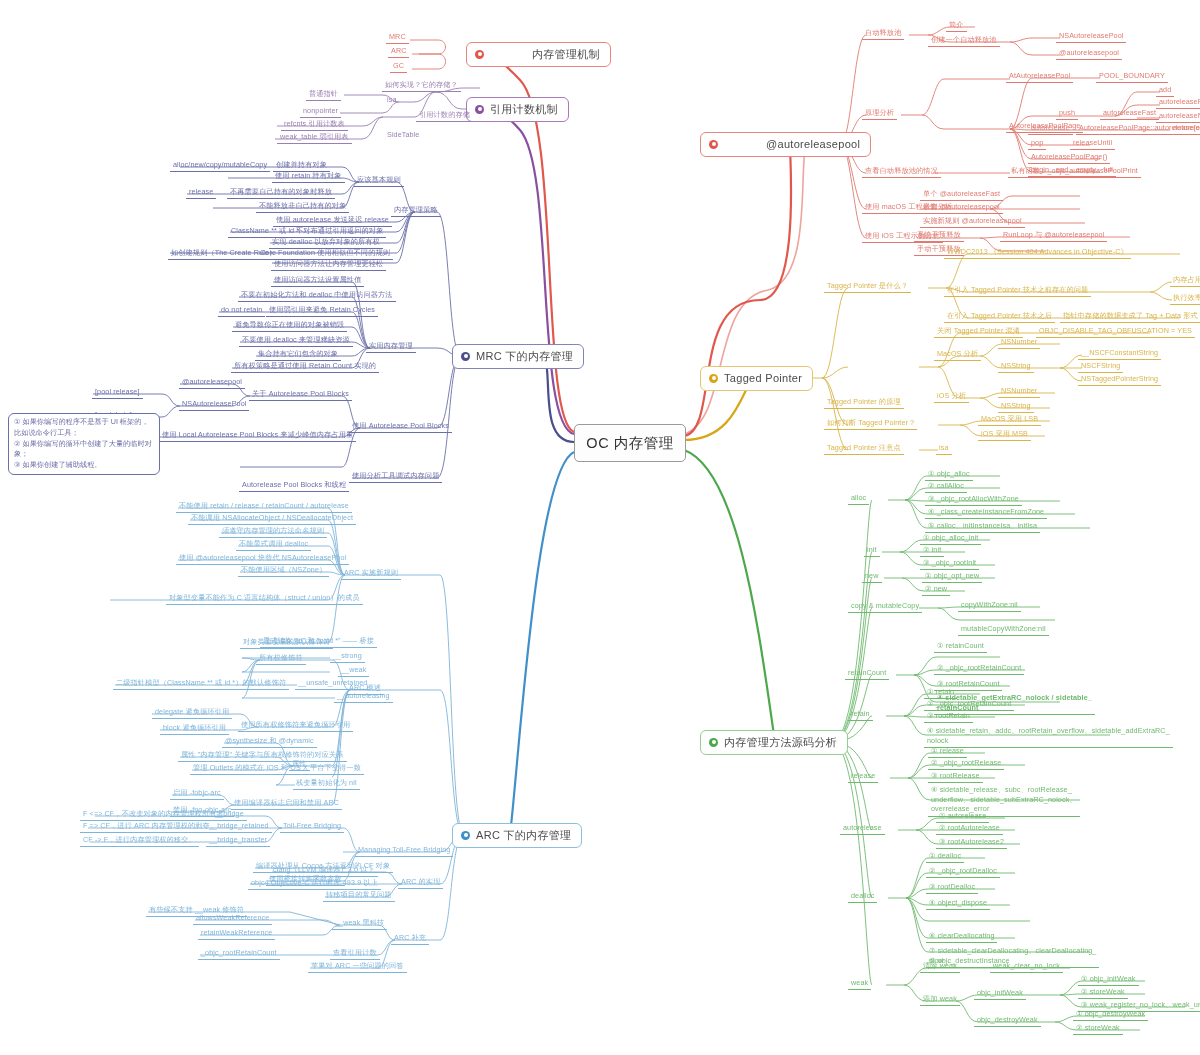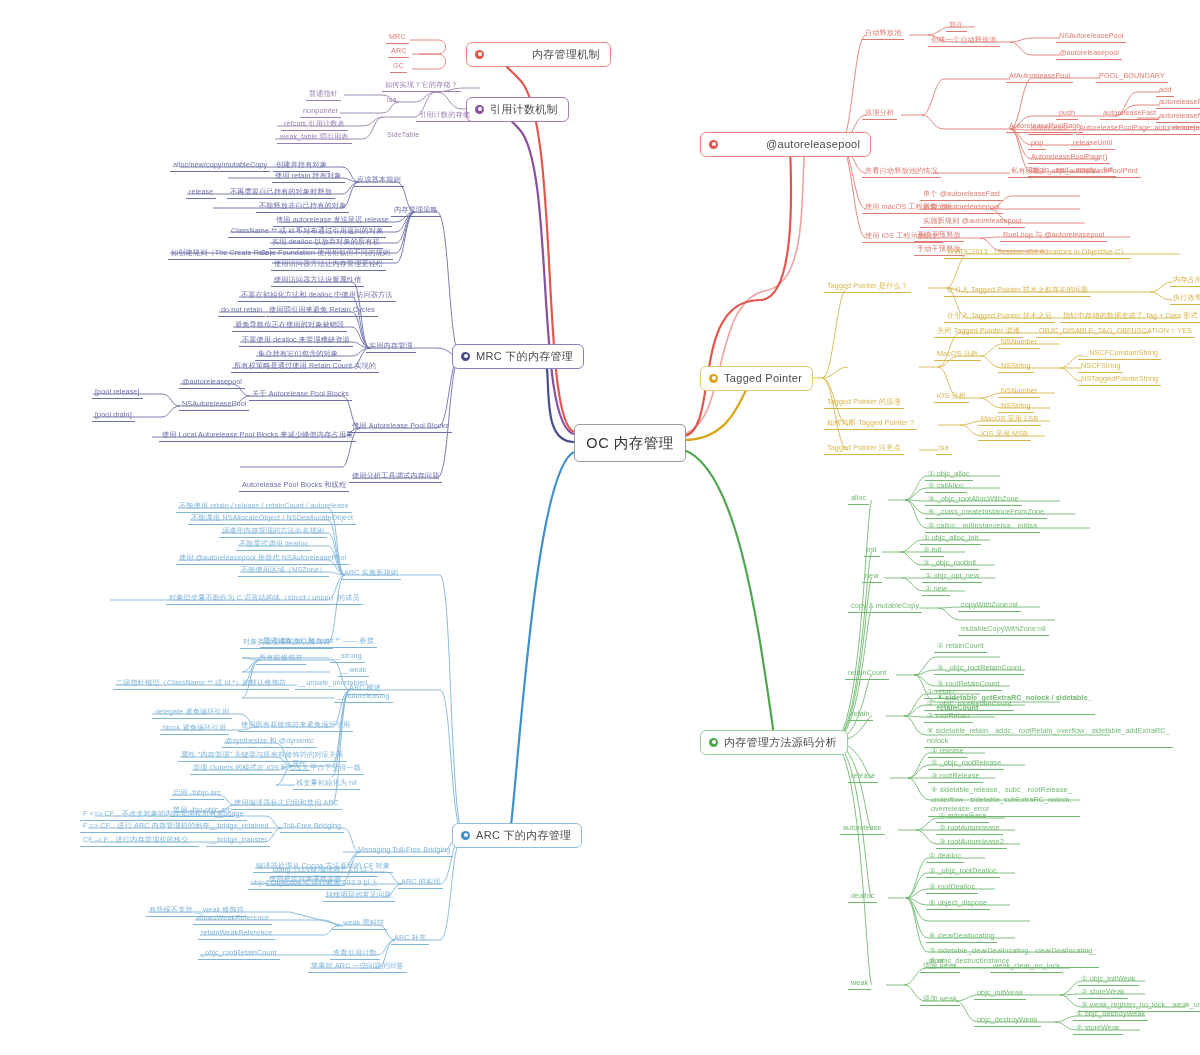--- a/index.html
+++ b/index.html
@@ -583,20 +583,24 @@
 <div class="node leaf t-navy" style="left:255px;top:349px;">集合持有它们包含的对象</div>
 <div class="node leaf t-navy" style="left:231px;top:361px;">所有权策略是通过使用 Retain Count 实现的</div>
 
 <div class="node leaf t-navy" style="left:249px;top:389px;">关于 Autorelease Pool Blocks</div>
 <div class="node leaf t-navy" style="left:179px;top:377px;">@autoreleasepool</div>
 <div class="node leaf t-navy" style="left:179px;top:399px;">NSAutoreleasePool</div>
 <div class="node leaf t-navy" style="left:92px;top:387px;">[pool release]</div>
 <div class="node leaf t-navy" style="left:92px;top:410px;">[pool drain]</div>
 <div class="node leaf t-navy" style="left:159px;top:430px;">使用 Local Autorelease Pool Blocks 来减少峰值内存占用量</div>
 <div class="node leaf t-navy" style="left:239px;top:480px;">Autorelease Pool Blocks 和线程</div>
+<div class="node wrapbox t-navy" style="left:8px;top:413px;width:140px;">① 如果你编写的程序不是基于 UI 框架的，
+    比如说命令行工具；
+② 如果你编写的循环中创建了大量的临时对象；
+      ③ 如果你创建了辅助线程。</div>
 
 <div class="node leaf t-blue" style="left:341px;top:568px;">ARC 实施新规则</div>
 <div class="node leaf t-blue" style="left:346px;top:683px;">ARC 概述</div>
 <div class="node leaf t-blue" style="left:355px;top:845px;">Managing Toll-Free Bridging</div>
 <div class="node leaf t-blue" style="left:398px;top:877px;">ARC 的实现</div>
 <div class="node leaf t-blue" style="left:391px;top:933px;">ARC 补充</div>
 
 <div class="node leaf t-blue" style="left:176px;top:501px;">不能使用 retain / release / retainCount / autorelease</div>
 <div class="node leaf t-blue" style="left:188px;top:513px;">不能调用 NSAllocateObject / NSDeallocateObject</div>
 <div class="node leaf t-blue" style="left:219px;top:526px;">须遵守内存管理的方法命名规则</div>

